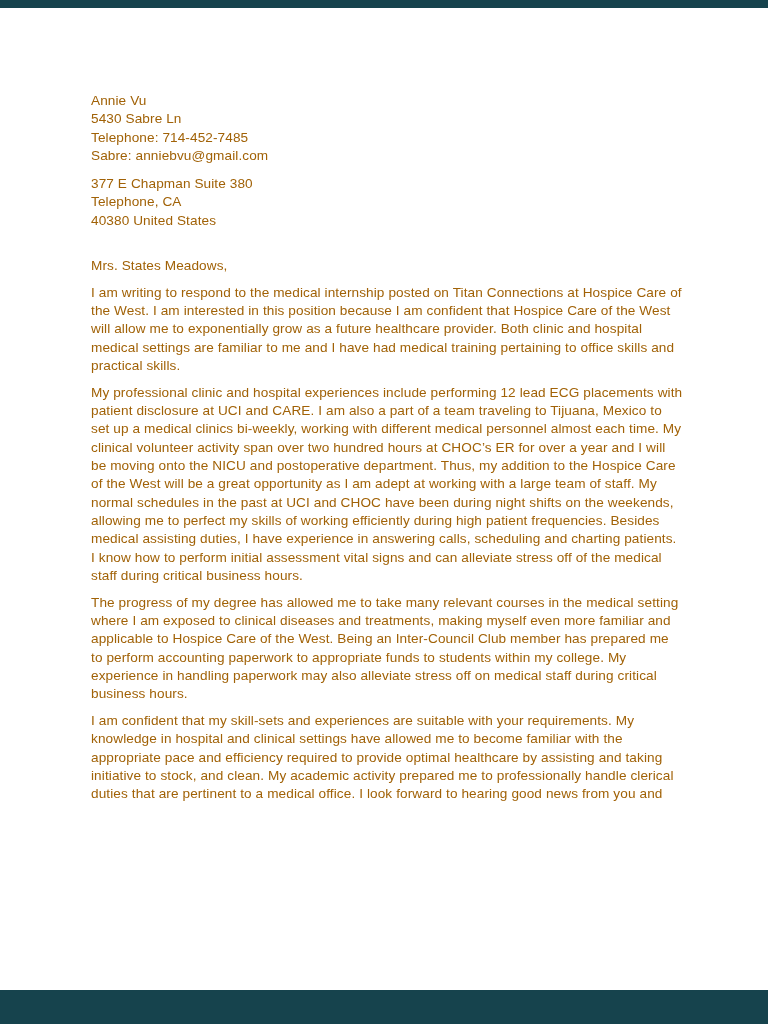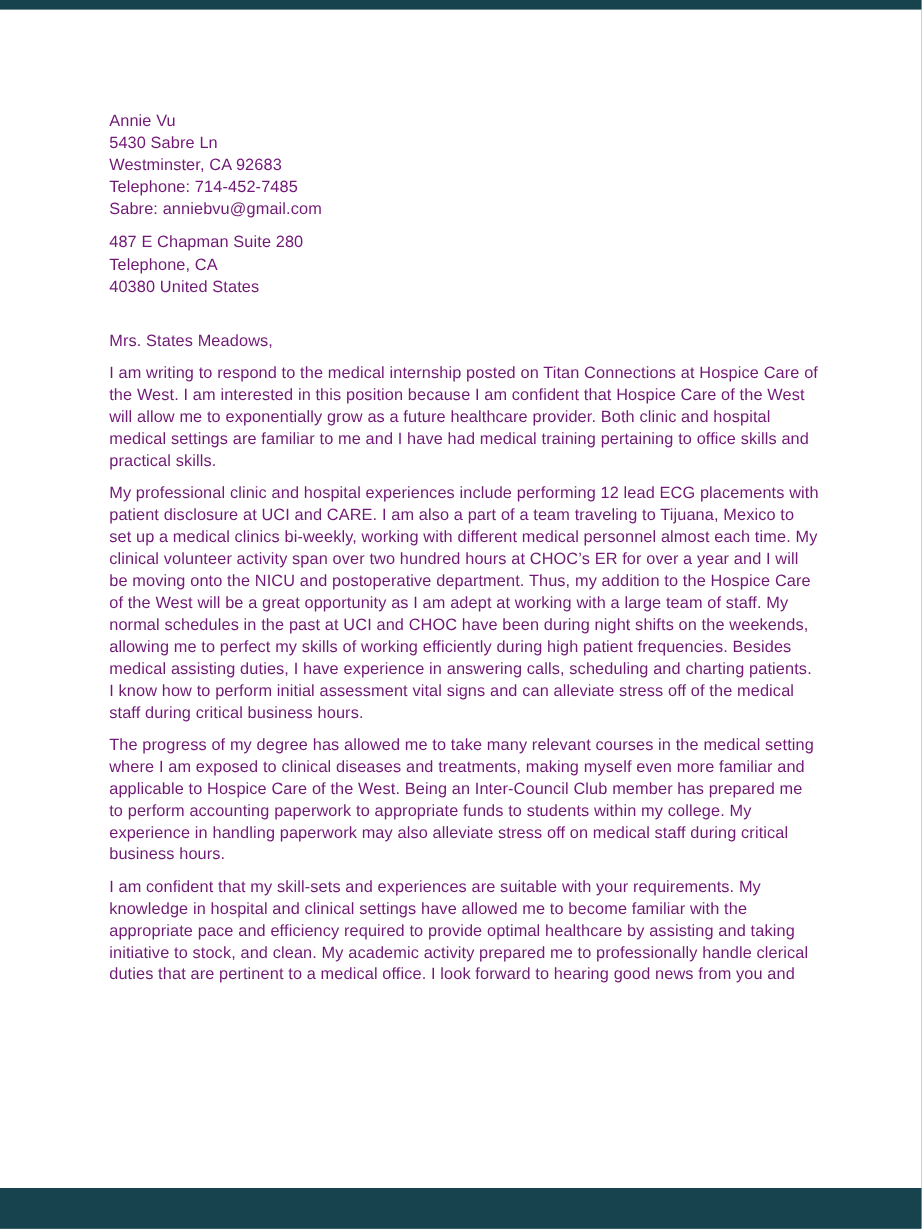--- a/index.html
+++ b/index.html
@@ -27,21 +27,21 @@
     position: absolute;
     top: 8px;
     left: 0;
     width: 768px;
     height: 982px;
     background: #ffffff;
     padding: 84px 85px 0 91px;
     overflow: hidden;
   }
   .letter {
-    color: #701a75;
+    color: #a16207;
     font-size: 13.6px;
     line-height: 18.3px;
     letter-spacing: 0.1px;
   }
   .addr-block { margin: 0 0 10px 0; }
   .addr-line { white-space: nowrap; }
   .salutation { margin: 27px 0 8.5px 0; }
   .para { margin: 0 0 8.5px 0; text-align: left; }
 </style>
 </head>
@@ -49,27 +49,26 @@
 
 <div class="viewer">
   <div class="viewer-bar top"></div>
 
   <div class="page">
     <div class="letter">
 
       <div class="addr-block">
         <div class="addr-line">Annie Vu</div>
         <div class="addr-line">5430 Sabre Ln</div>
-        <div class="addr-line">Westminster, CA 92683</div>
         <div class="addr-line">Telephone: 714-452-7485</div>
         <div class="addr-line">Sabre: anniebvu@gmail.com</div>
       </div>
 
       <div class="addr-block">
-        <div class="addr-line">487 E Chapman Suite 280</div>
+        <div class="addr-line">377 E Chapman Suite 380</div>
         <div class="addr-line">Telephone, CA</div>
         <div class="addr-line">40380 United States</div>
       </div>
 
       <p class="salutation">Mrs. States Meadows,</p>
 
       <p class="para">I am writing to respond to the medical internship posted on Titan Connections at Hospice Care of the West. I am interested in this position because I am confident that Hospice Care of the West will allow me to exponentially grow as a future healthcare provider. Both clinic and hospital medical settings are familiar to me and I have had medical training pertaining to office skills and practical skills.</p>
       <p class="para">My professional clinic and hospital experiences include performing 12 lead ECG placements with patient disclosure at UCI and CARE. I am also a part of a team traveling to Tijuana, Mexico to set up a medical clinics bi-weekly, working with different medical personnel almost each time. My clinical volunteer activity span over two hundred hours at CHOC’s ER for over a year and I will be moving onto the NICU and postoperative department. Thus, my addition to the Hospice Care of the West will be a great opportunity as I am adept at working with a large team of staff. My normal schedules in the past at UCI and CHOC have been during night shifts on the weekends, allowing me to perfect my skills of working efficiently during high patient frequencies. Besides medical assisting duties, I have experience in answering calls, scheduling and charting patients. I know how to perform initial assessment vital signs and can alleviate stress off of the medical staff during critical business hours.</p>
       <p class="para">The progress of my degree has allowed me to take many relevant courses in the medical setting where I am exposed to clinical diseases and treatments, making myself even more familiar and applicable to Hospice Care of the West. Being an Inter-Council Club member has prepared me to perform accounting paperwork to appropriate funds to students within my college. My experience in handling paperwork may also alleviate stress off on medical staff during critical business hours.</p>
       <p class="para">I am confident that my skill-sets and experiences are suitable with your requirements. My knowledge in hospital and clinical settings have allowed me to become familiar with the appropriate pace and efficiency required to provide optimal healthcare by assisting and taking initiative to stock, and clean. My academic activity prepared me to professionally handle clerical duties that are pertinent to a medical office. I look forward to hearing good news from you and</p>

